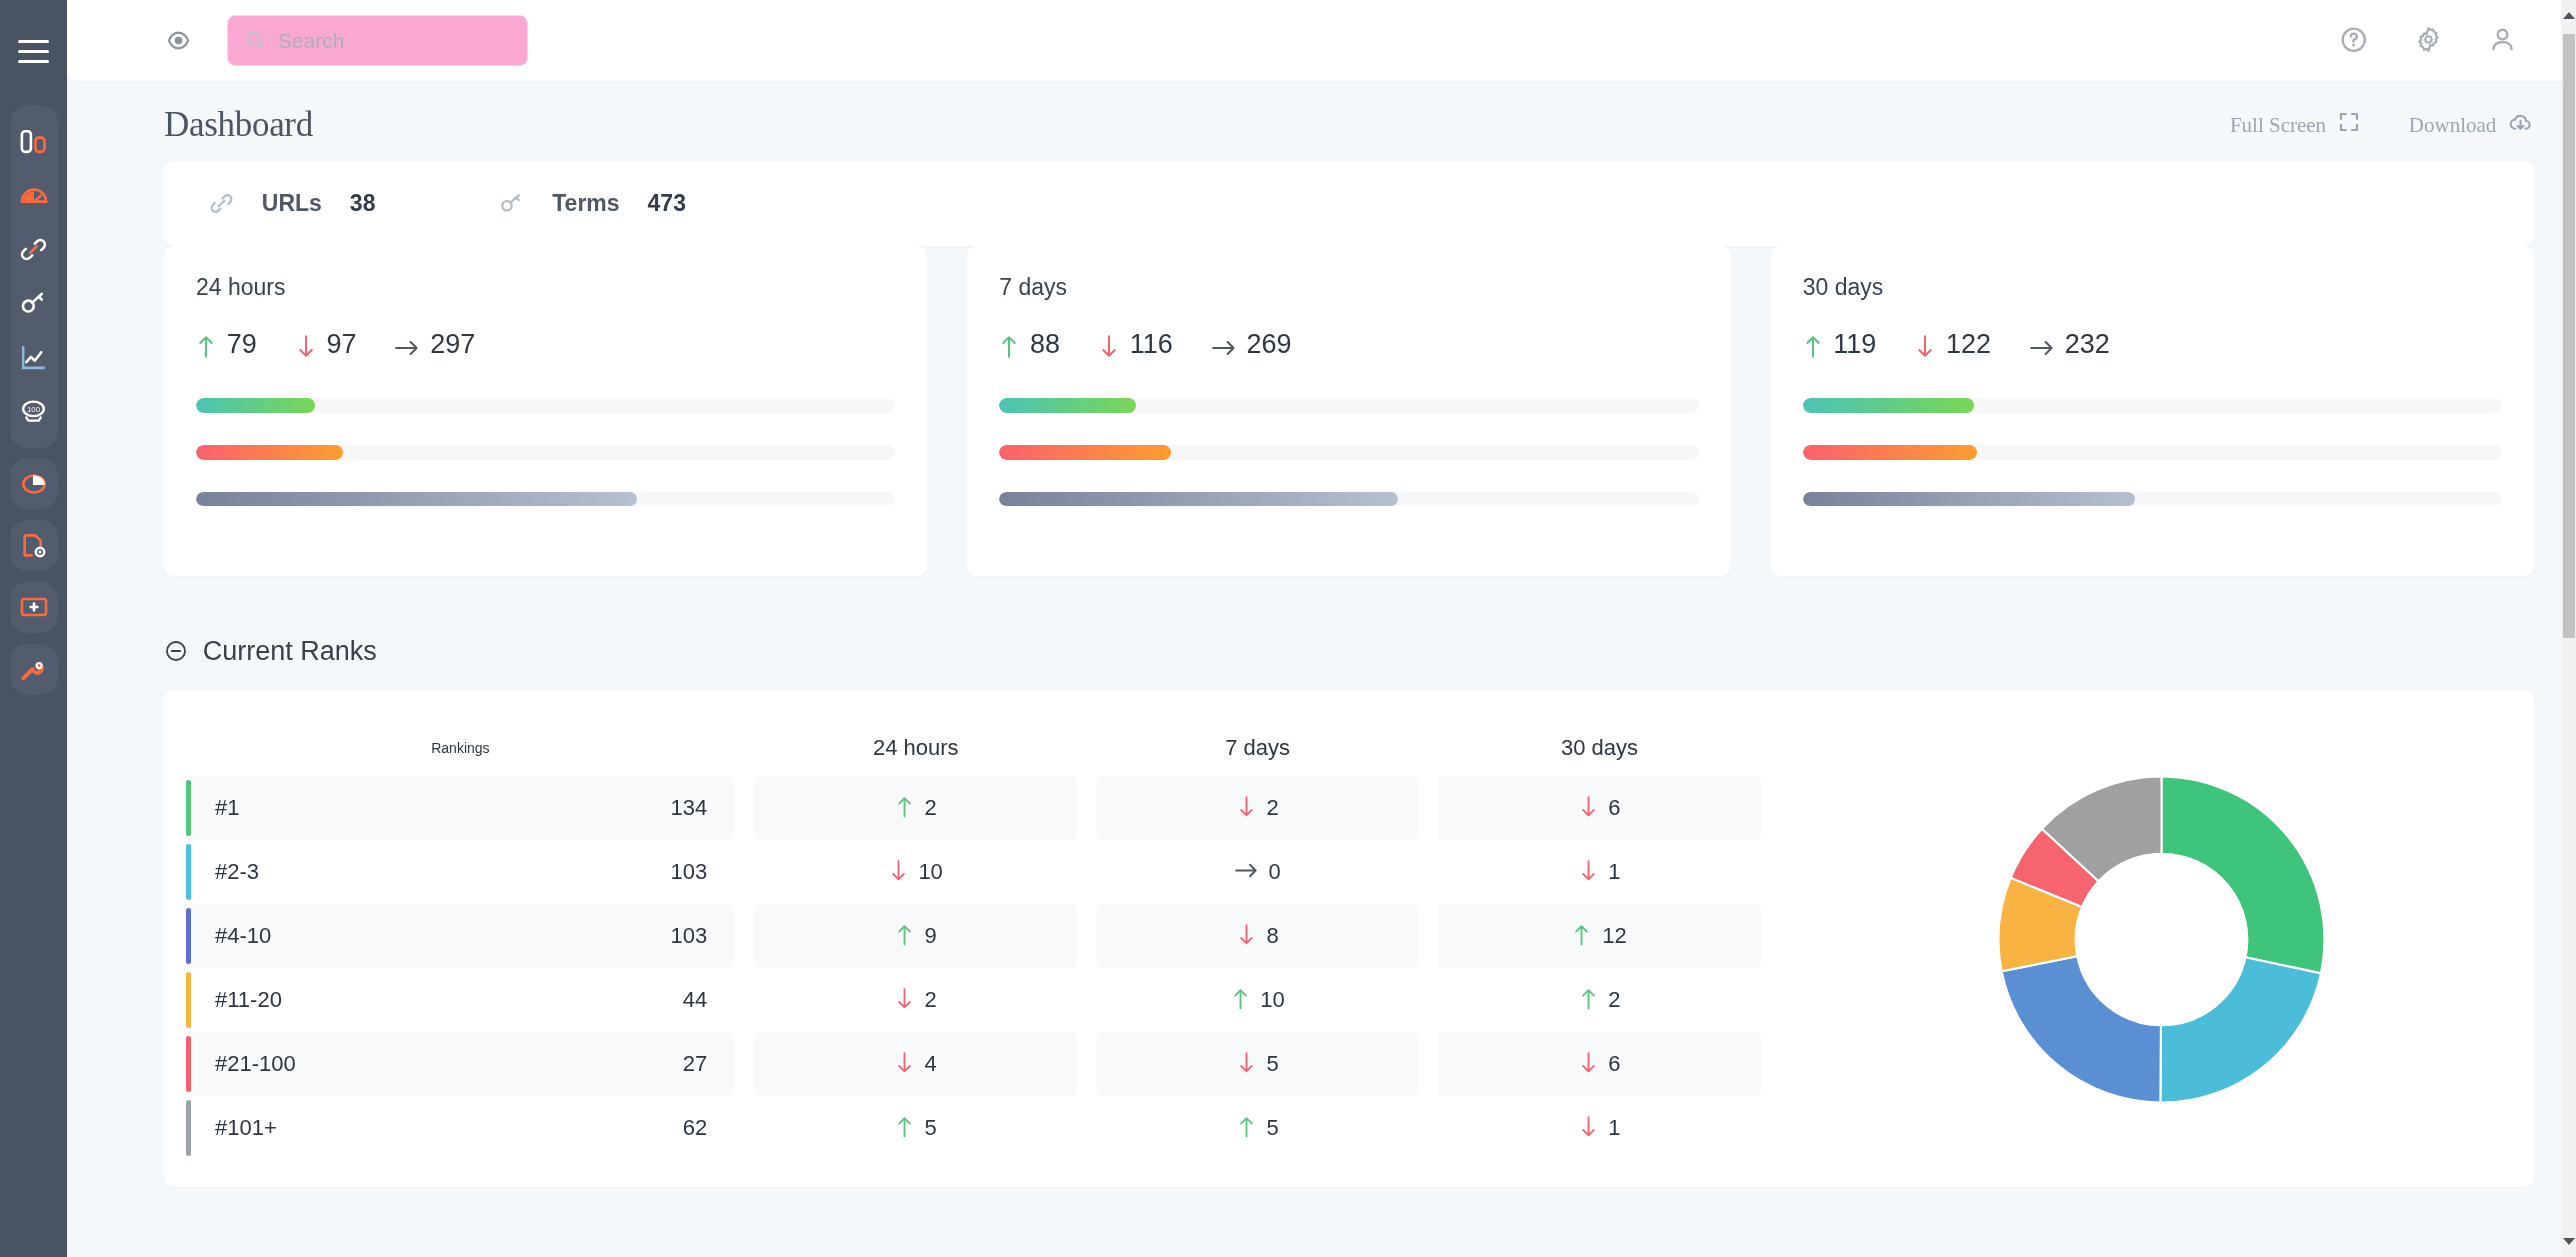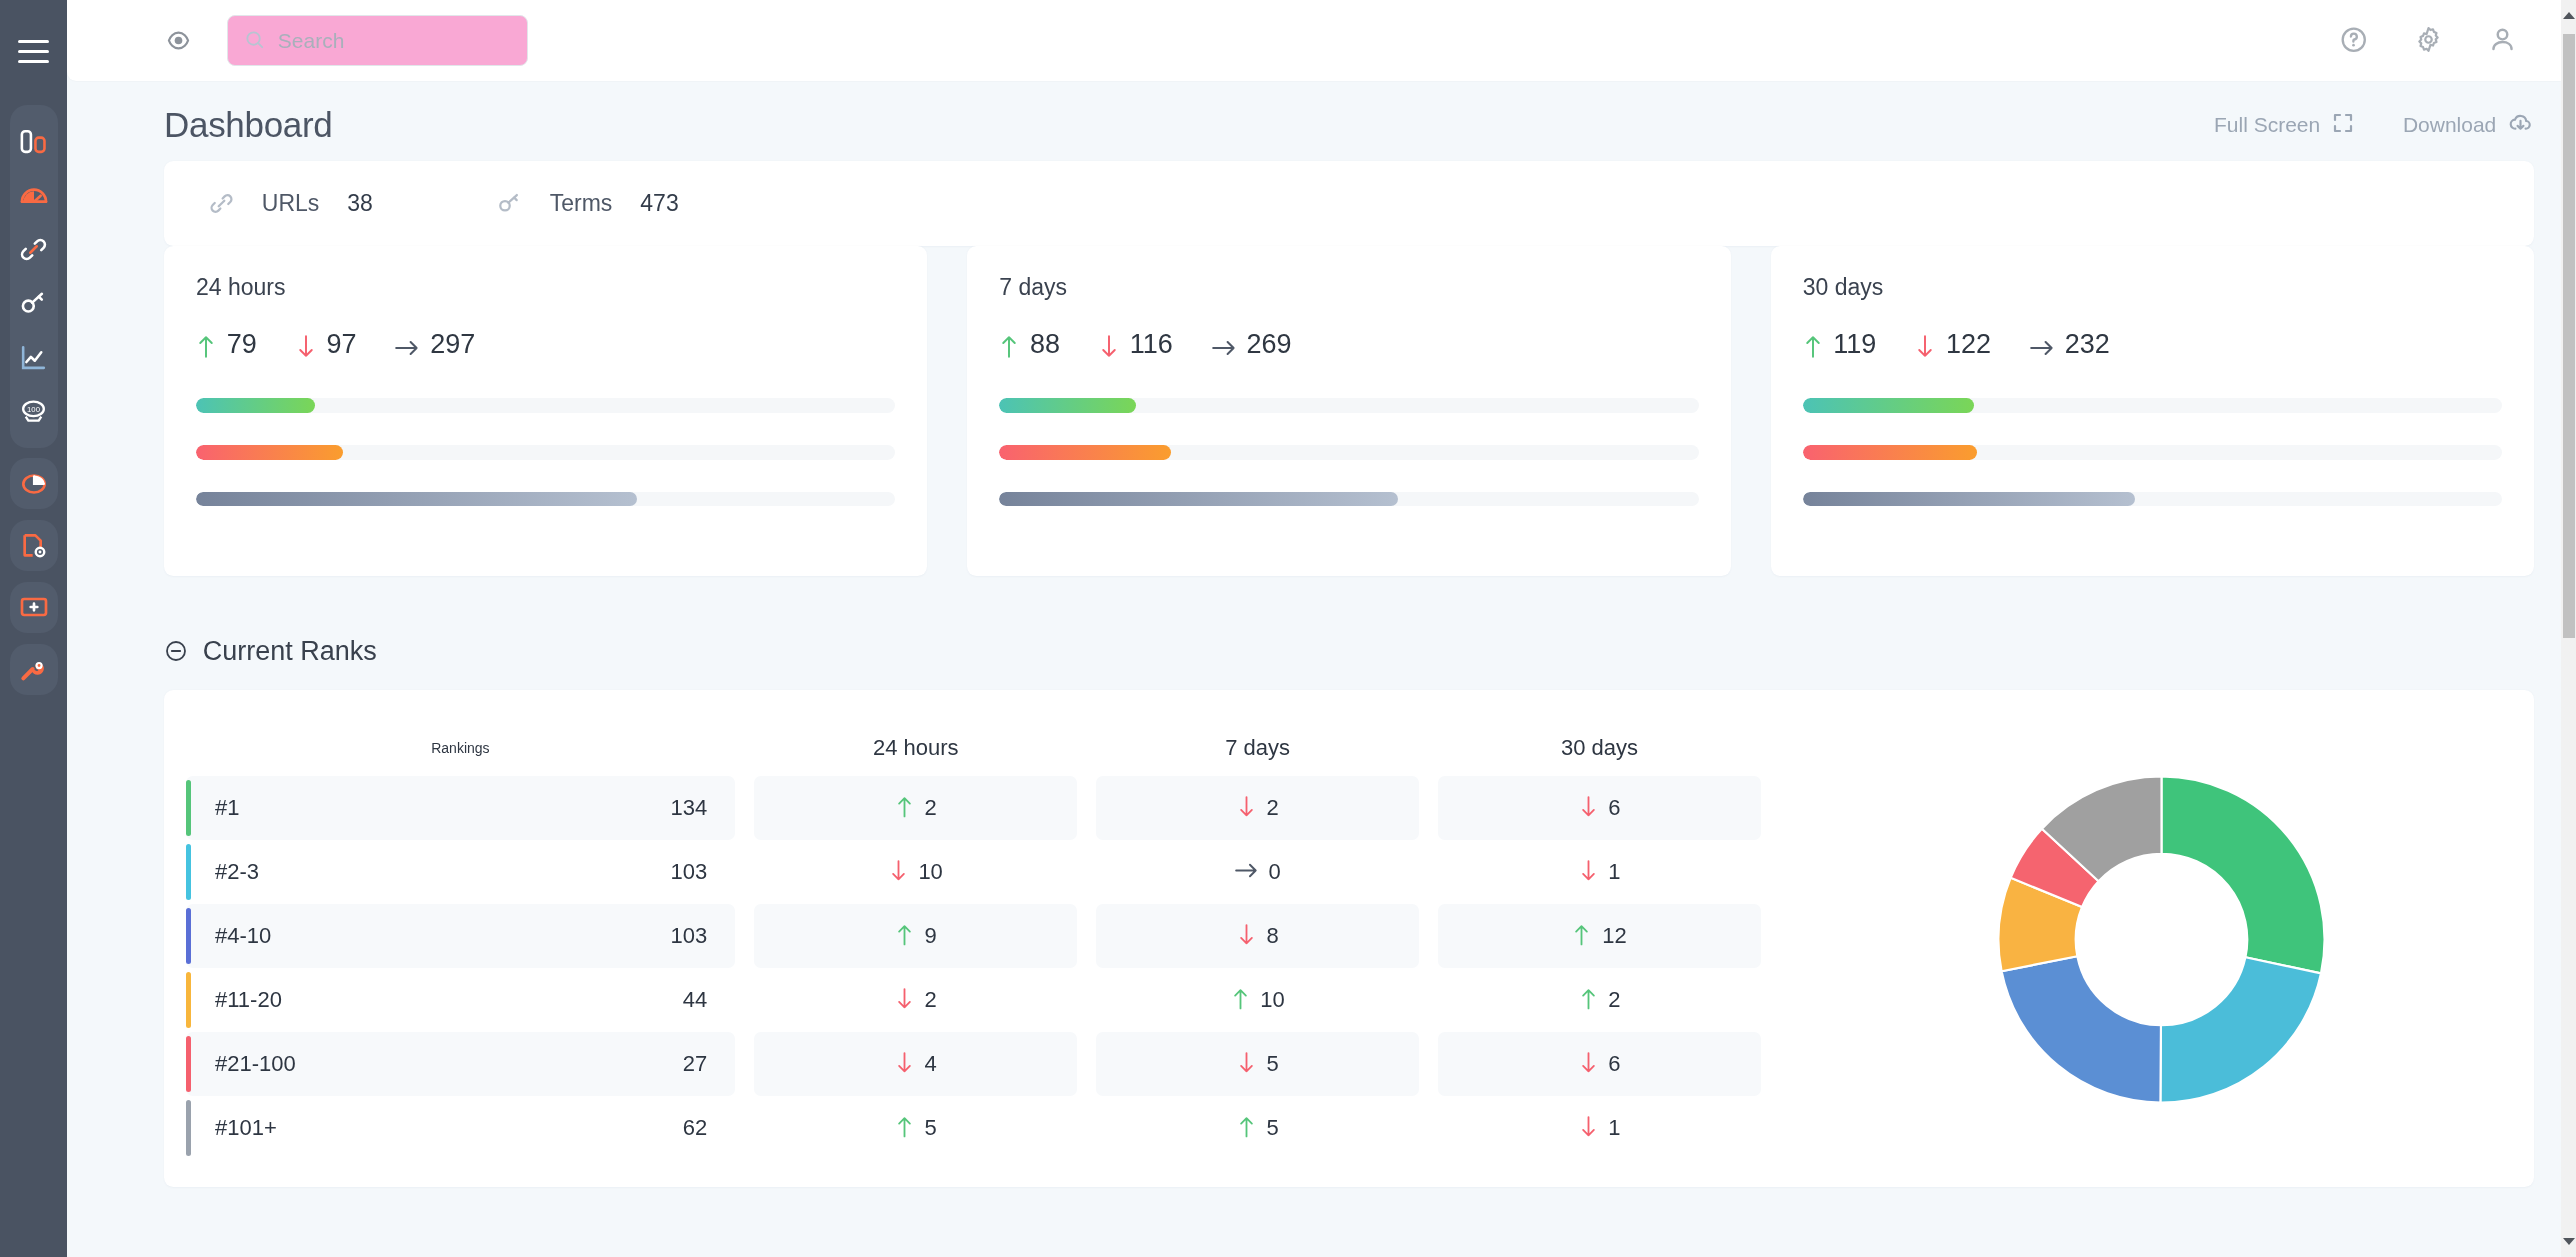--- a/index.html
+++ b/index.html
@@ -61,37 +61,38 @@
     font-size: 21px; color:#5d6470;
     font-family:"Liberation Sans", sans-serif; background:transparent;
   }
   .search-wrap input::placeholder { color:#a9b0bb; }
   .topbar-spacer { flex:1; }
   .top-icon { width:46px; height:46px; display:flex; align-items:center; justify-content:center; margin-left:28px; cursor:pointer;}
 
   .page-head {
     display:flex; align-items:center;
     padding: 24px 42px 16px 97px;
+    font-family: Liberation Serif, serif;
   }
   .page-title { font-size: 35px; color:#4c5564; font-weight:400; letter-spacing:-0.3px;}
   .page-head-spacer { flex:1; }
   .head-action {
     display:flex; align-items:center; gap:10.7px;
     font-size:21px; color:#9ba6b4; margin-left:48px; cursor:pointer;
   }
 
   .content { padding: 0 42px 0 97px; }
 
   .stats-card {
     background:#fff; border-radius:9.4px;
     height: 85px; display:flex; align-items:center;
     padding-left: 44px; gap: 0;
     box-shadow: 0 0.7px 2px rgba(80,100,130,0.05);
   }
-  .stat { display:flex; align-items:center; }
+  .stat { display:flex; align-items:center;font-weight:bold; }
   .stat-ico { width:39px; display:flex; align-items:center; justify-content:flex-start;}
   .stat-label { font-size:23px; color:#4f5867; margin-left:14.8px; }
   .stat-value { font-size:23px; color:#333c4a; margin-left:28px; }
   .stat-gap { width: 123px; }
 
   .section-head {
     display:flex; align-items:center; gap:14.8px;
     margin-top: 60px; margin-bottom: 23px;
   }
   .section-title { font-size: 27px; color:#39414d; }

